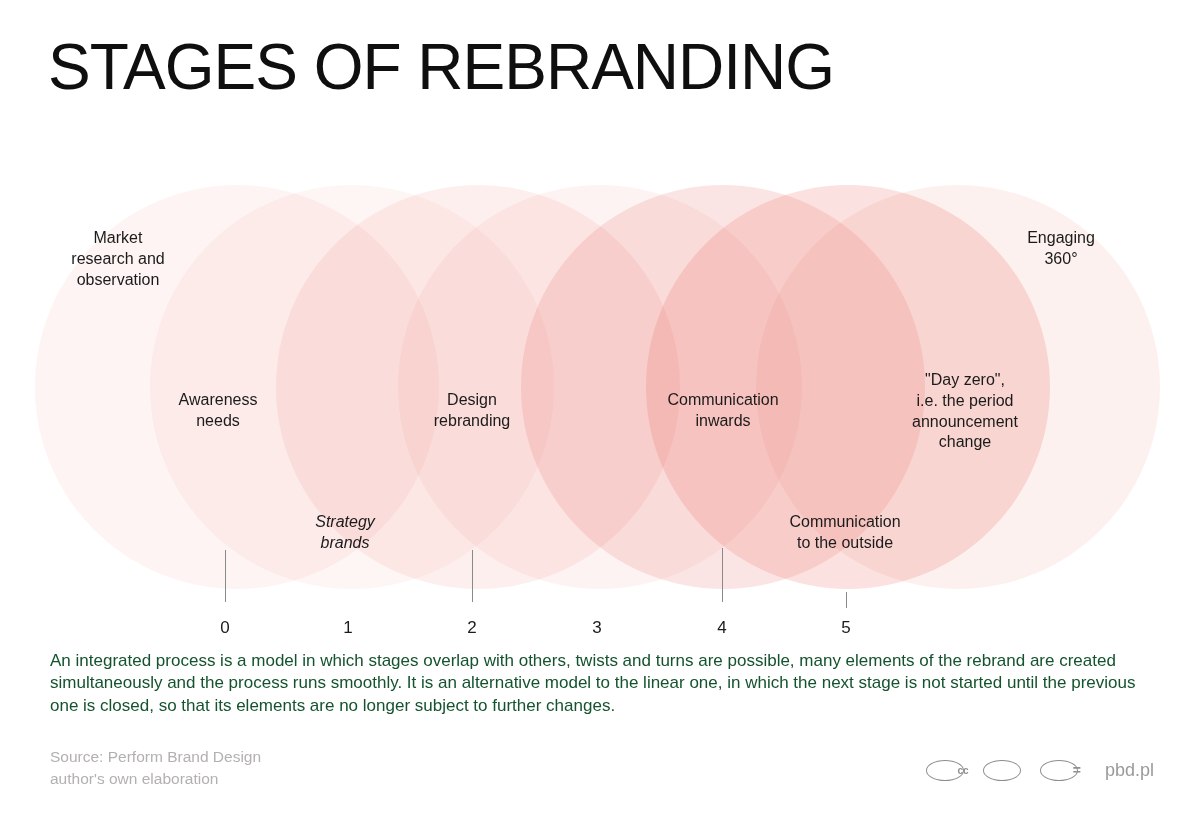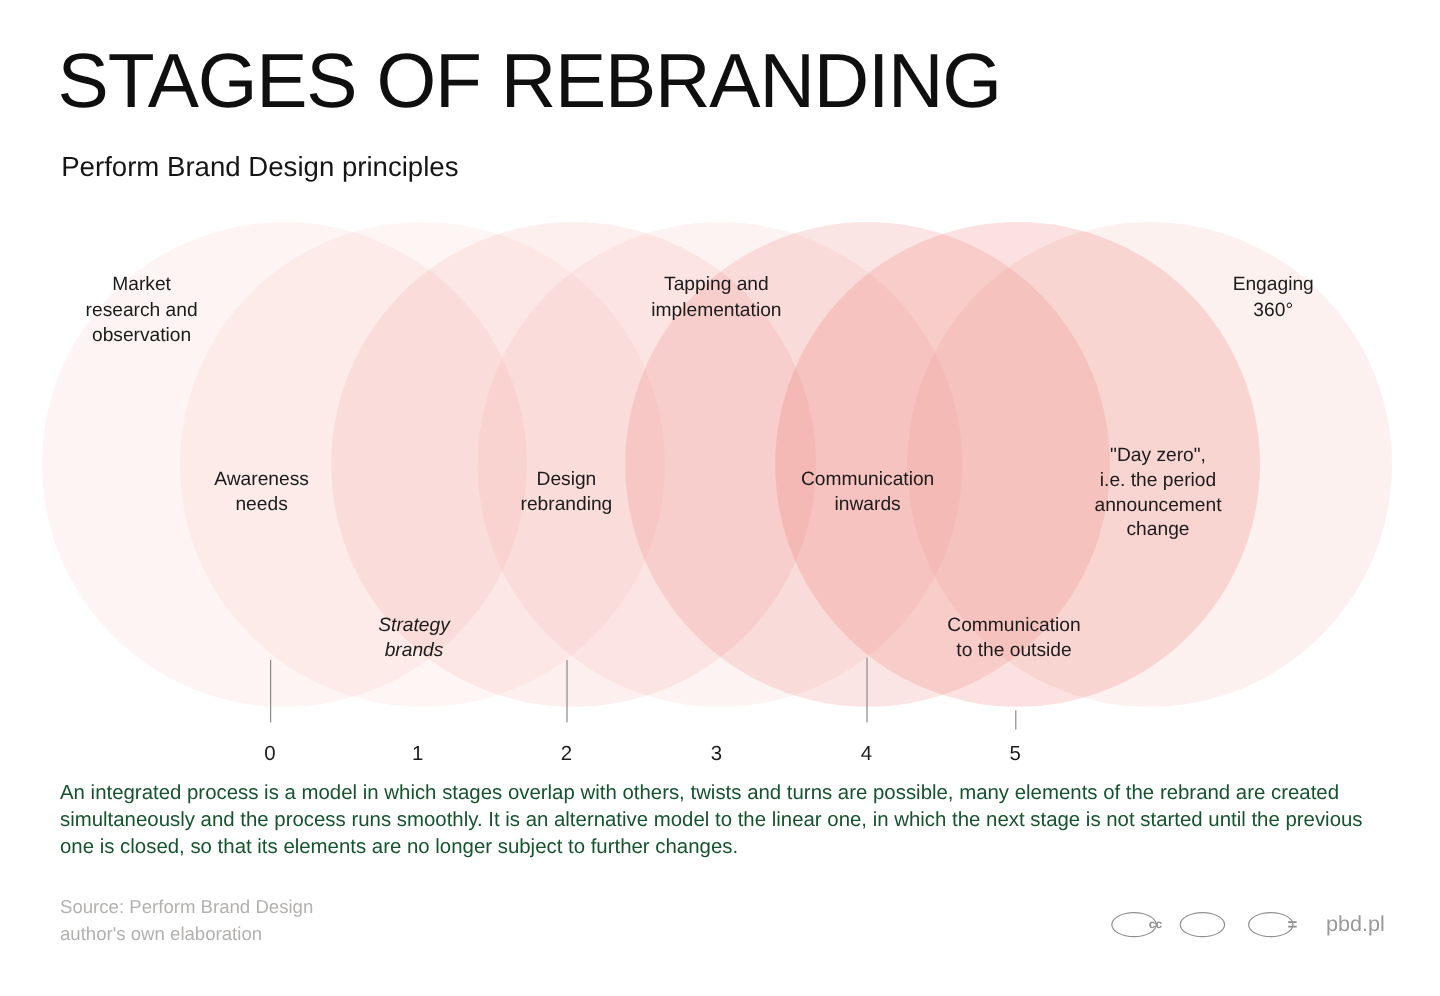--- a/index.html
+++ b/index.html
@@ -107,43 +107,40 @@
     color: #9a9a9a;
     margin-left: 8px;
   }
 </style>
 </head>
 <body>
 
 <div class="page">
 
   <h1 class="title">STAGES OF REBRANDING</h1>
-  <div class="subtitle">Perform Brand Design principles</div>
 
   <div class="venn">
 
     <div class="circle" style="left:35px;  background:rgba(233,96,87,0.07);"></div>
     <div class="circle" style="left:150px; background:rgba(233,96,87,0.06);"></div>
     <div class="circle" style="left:276px; background:rgba(233,96,87,0.10);"></div>
     <div class="circle" style="left:398px; background:rgba(233,96,87,0.08);"></div>
     <div class="circle" style="left:521px; background:rgba(233,96,87,0.16);"></div>
     <div class="circle" style="left:646px; background:rgba(233,96,87,0.19);"></div>
     <div class="circle" style="left:756px; background:rgba(233,96,87,0.09);"></div>
 
     <div class="stage-label" style="left:118px;  top:228px;">Market
 research and
 observation</div>
     <div class="stage-label" style="left:218px;  top:390px;">Awareness
 needs</div>
     <div class="stage-label" style="left:345px;  top:512px;font-style:italic;">Strategy
 brands</div>
     <div class="stage-label" style="left:472px;  top:390px;">Design
 rebranding</div>
-    <div class="stage-label" style="left:597px;  top:228px;">Tapping and
-implementation</div>
     <div class="stage-label" style="left:723px;  top:390px;">Communication
 inwards</div>
     <div class="stage-label" style="left:845px;  top:512px;">Communication
 to the outside</div>
     <div class="stage-label" style="left:965px;  top:370px;">"Day zero",
 i.e. the period
 announcement
 change</div>
     <div class="stage-label" style="left:1061px; top:228px;">Engaging
 360°</div>

